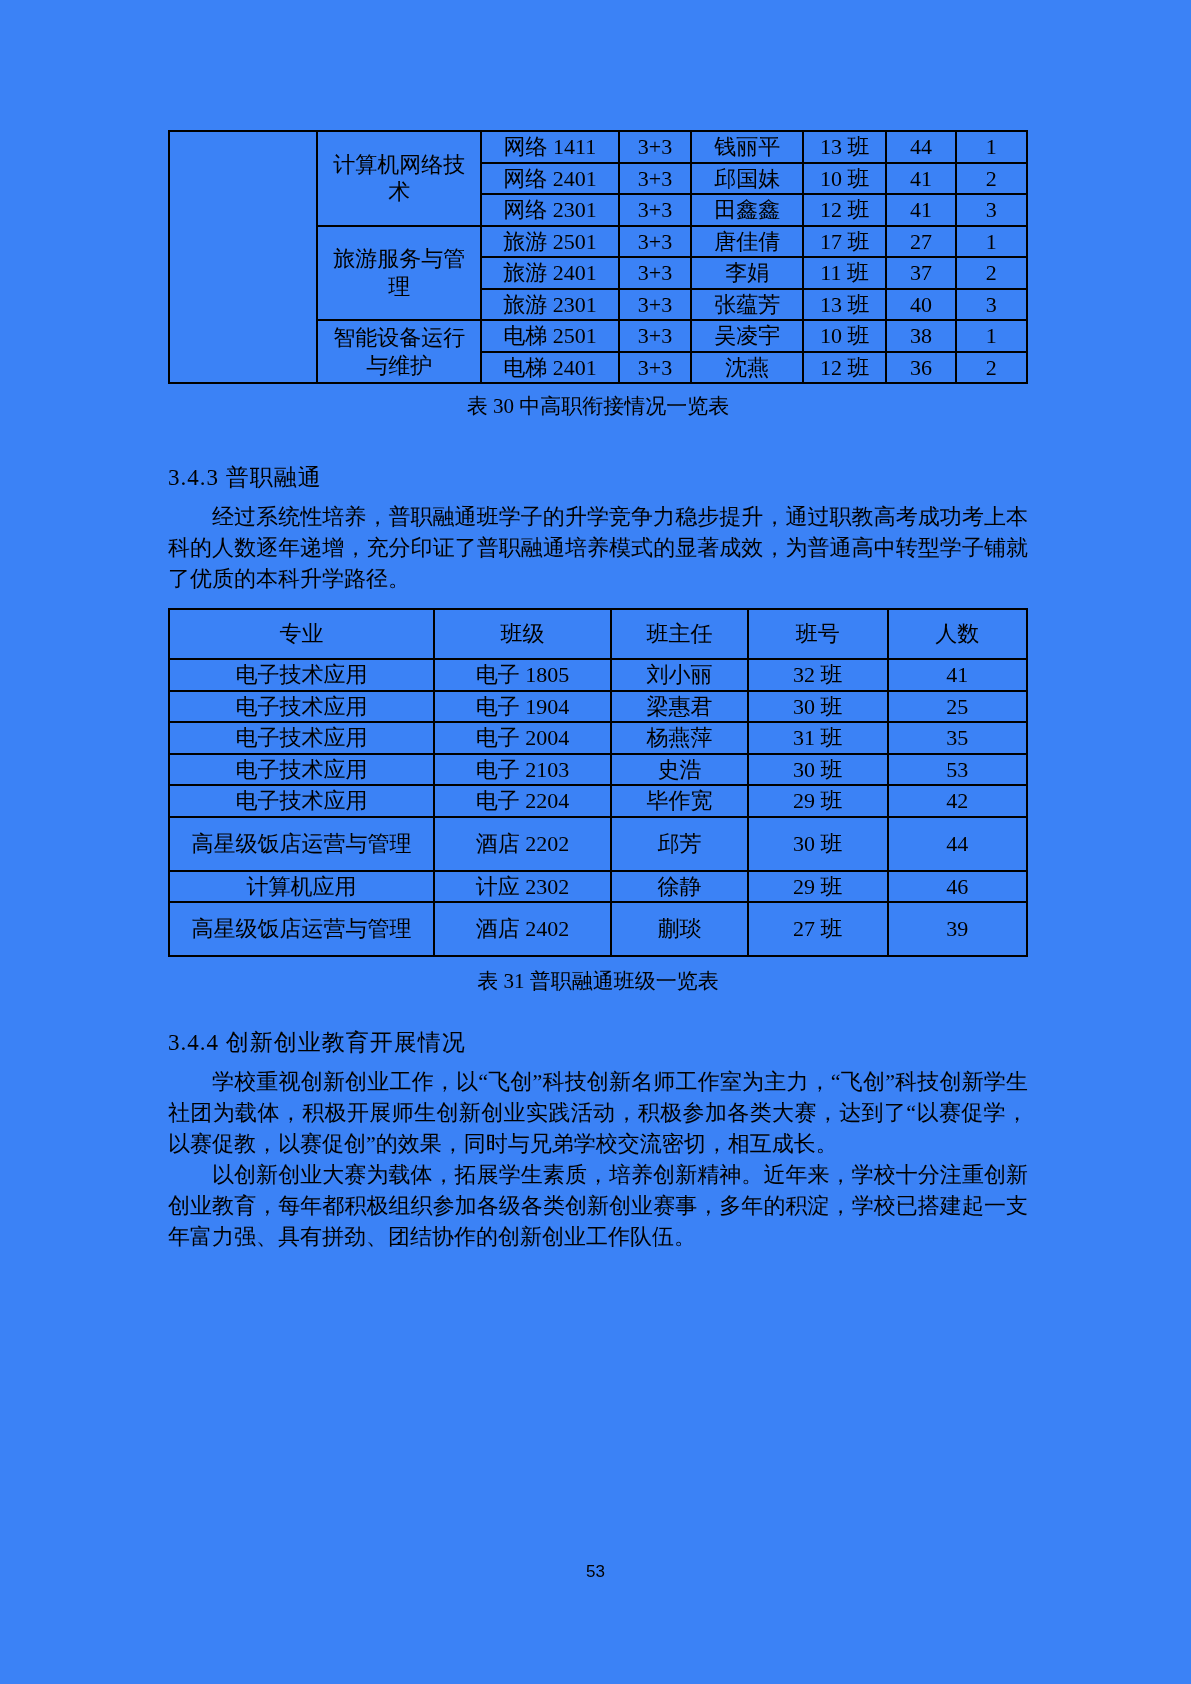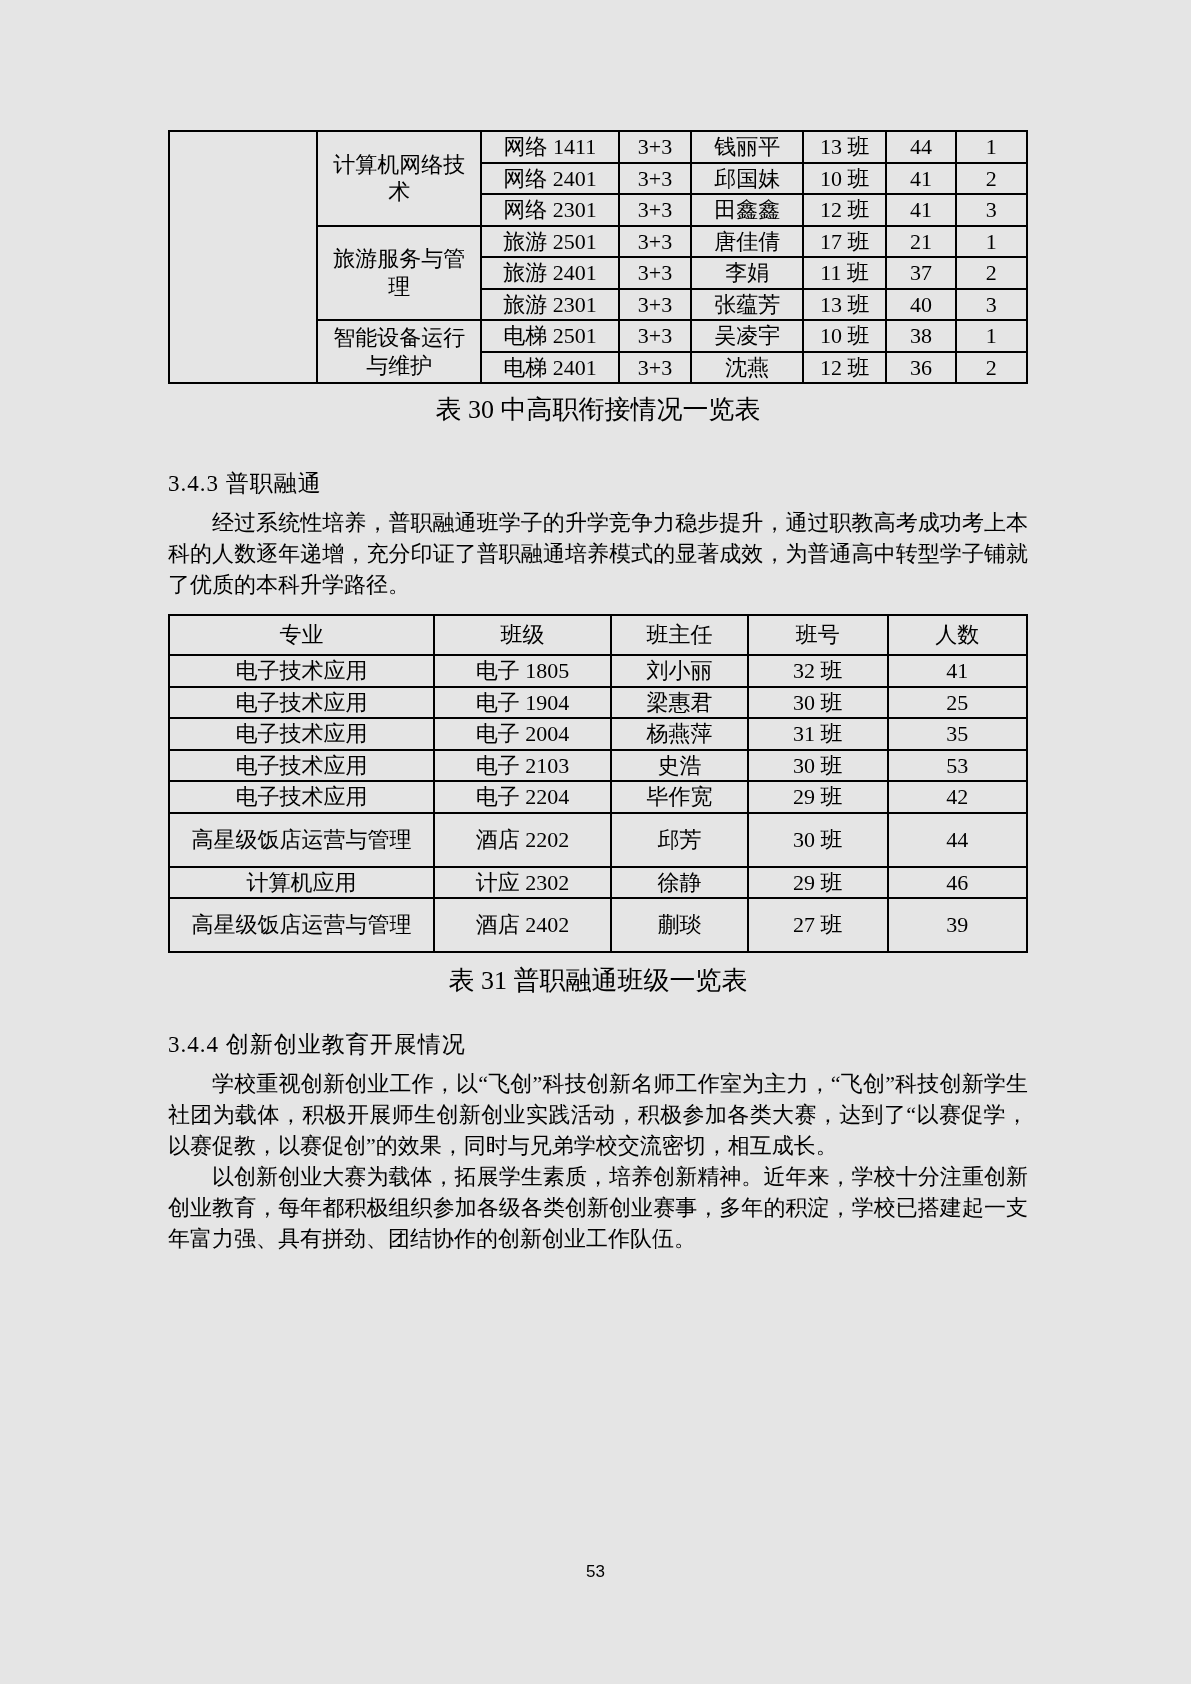--- a/index.html
+++ b/index.html
@@ -1,21 +1,21 @@
 <!DOCTYPE html>
 <html lang="zh"><head>
 <meta charset="utf-8">
 <style>
   * { margin:0; padding:0; box-sizing:border-box; }
   html,body { background:#ffffff; }
   .page {
     position:relative;
     width:1191px; height:1684px;
     margin:0 auto;
-    background:#e5e5e5;
+    background:#3b82f6;
     color:#000000;
     font-family:"Liberation Serif","DejaVu Serif",serif;
     overflow:hidden;
   }
   .content {
     position:absolute;
     left:168px; top:130px;
     width:860px;
   }
   table {
@@ -28,26 +28,26 @@
     text-align:center;
     vertical-align:middle;
     font-size:22px;
     font-weight:normal;
     line-height:1.25;
     padding:1px 4px;
     word-break:break-all;
     overflow:hidden;
   }
   .t30 tr { height:30px; }
-  .t31 thead tr { height:40px; }
+  .t31 thead tr { height:50px; }
   .t31 tbody tr { height:29px;border-radius:10px; }
   .t31 tbody tr.tall { height:54px;margin-left:47px; }
   .caption {
     text-align:center;
-    font-size:26px;
+    font-size:21px;
     line-height:1.2;
   }
   .cap30 { margin:10px 0 44px 0; }
   .cap31 { margin:12px 0 34px 0; }
   h3.sec {
     font-size:23px;
     font-weight:normal;
     line-height:1.3;
     letter-spacing:1px;
     margin:8px 0 8px 0;
@@ -112,21 +112,21 @@
             <td>12 班</td>
             <td>41</td>
             <td>3</td>
           </tr>
           <tr>
             <td rowspan="3">旅游服务与管理</td>
             <td>旅游 2501</td>
             <td>3+3</td>
             <td>唐佳倩</td>
             <td>17 班</td>
-            <td>21</td>
+            <td>27</td>
             <td>1</td>
           </tr>
           <tr>
             <td>旅游 2401</td>
             <td>3+3</td>
             <td>李娟</td>
             <td>11 班</td>
             <td>37</td>
             <td>2</td>
           </tr>

